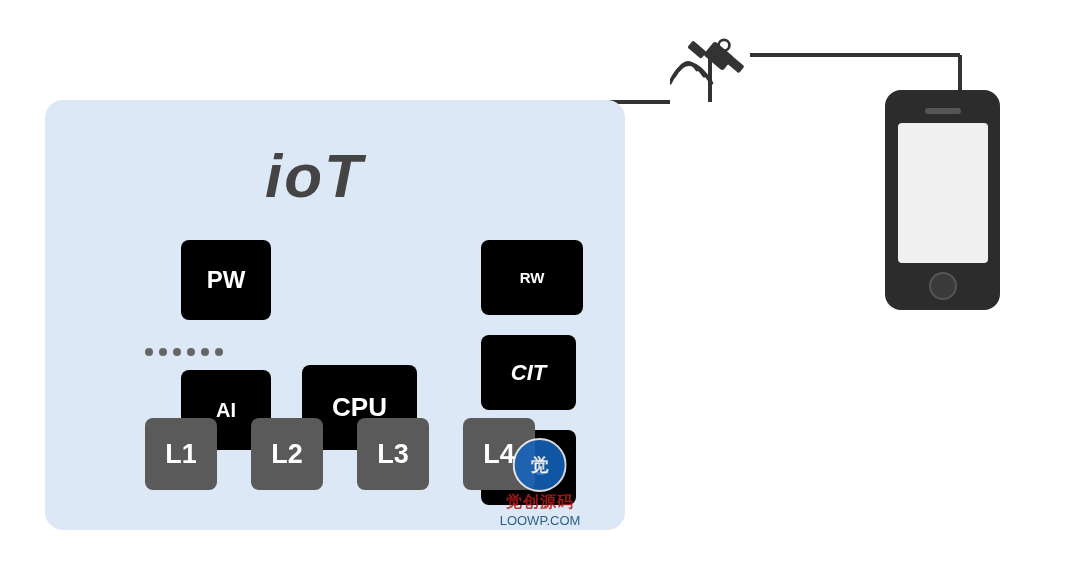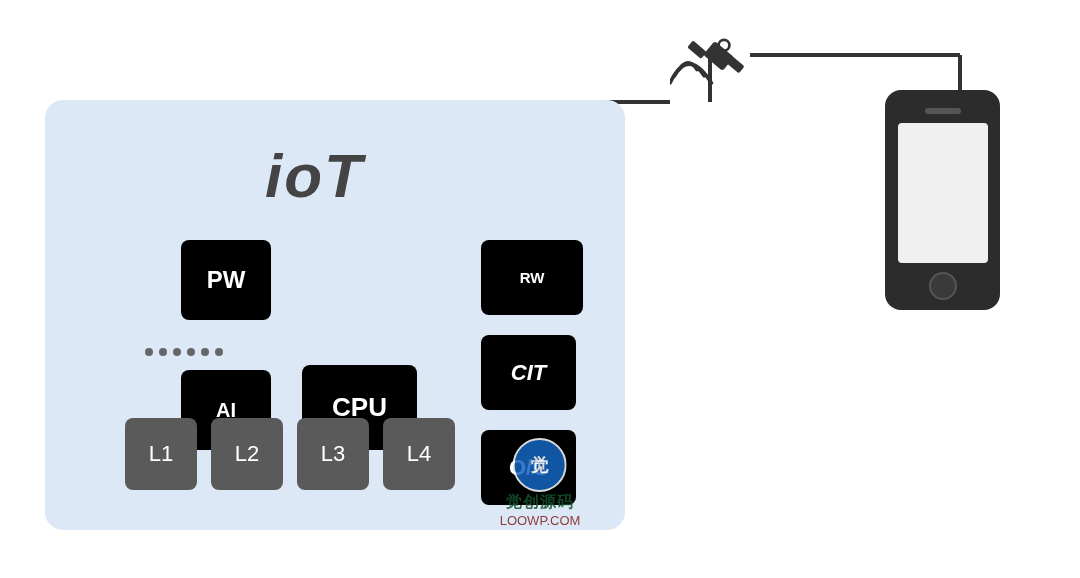--- a/index.html
+++ b/index.html
@@ -132,22 +132,23 @@
 
     .chip-l {
       width: 72px;
       height: 72px;
       background: #5a5a5a;
       color: #fff;
       border-radius: 8px;
       display: flex;
       align-items: center;
       justify-content: center;
-      font-weight: normal;
-      font-size: 22px;
+      font-weight: bold;
+      font-size: 27px;
+      margin-left: 20px;
     }
 
     
     .wire-svg {
       position: absolute;
       top: 0;
       left: 0;
       width: 1080px;
       height: 578px;
       pointer-events: none;
@@ -215,27 +216,27 @@
     }
 
     .watermark-logo {
       width: 54px;
       height: 54px;
     }
 
     .watermark-text1 {
       font-size: 16px;
       font-weight: bold;
-      color: #14532d;
+      color: #b91c1c;
       letter-spacing: 1px;
     }
 
     .watermark-text2 {
       font-size: 13px;
-      color: #7f1d1d;
+      color: #0c4a6e;
     }
   </style>
 </head>
 <body>
 
 <div class="scene">
 
   <svg class="wire-svg">
 
     <line x1="310" y1="102" x2="670" y2="102" stroke="#333" stroke-width="4" fill="none"></line>

